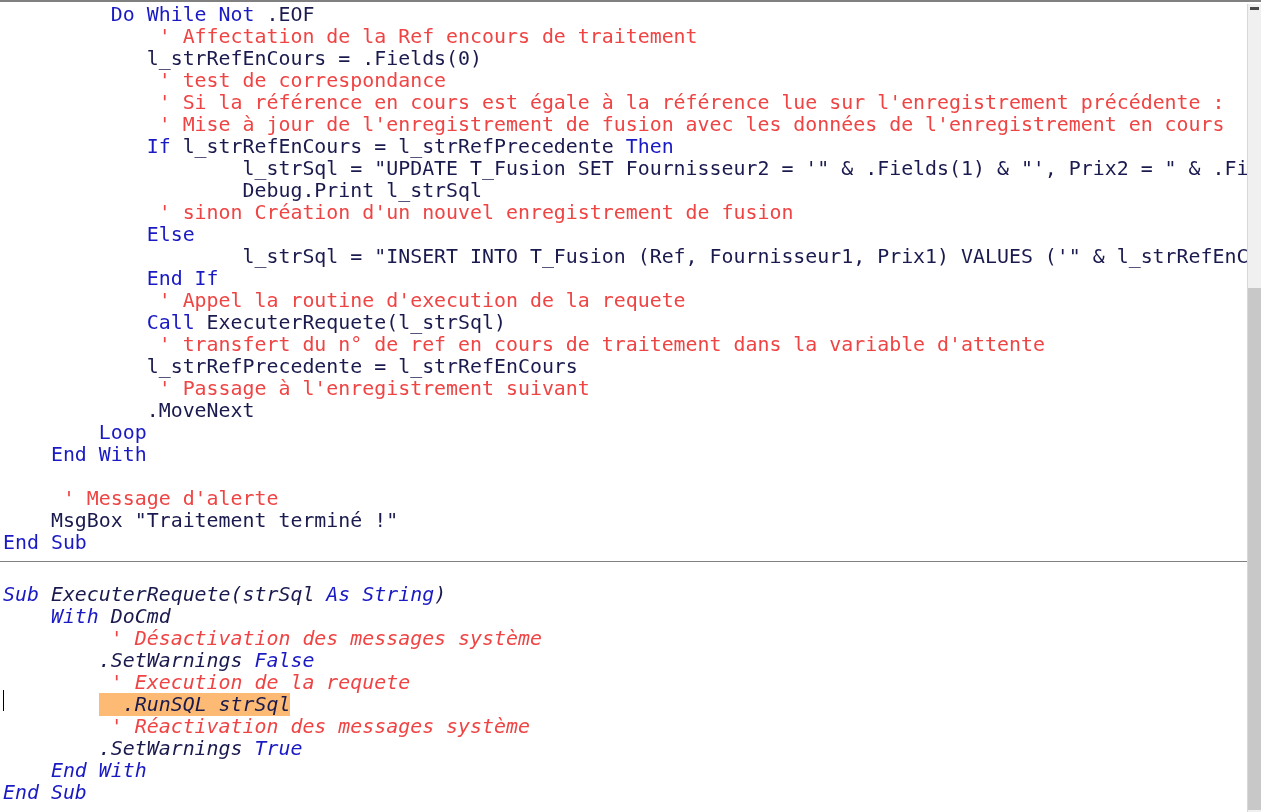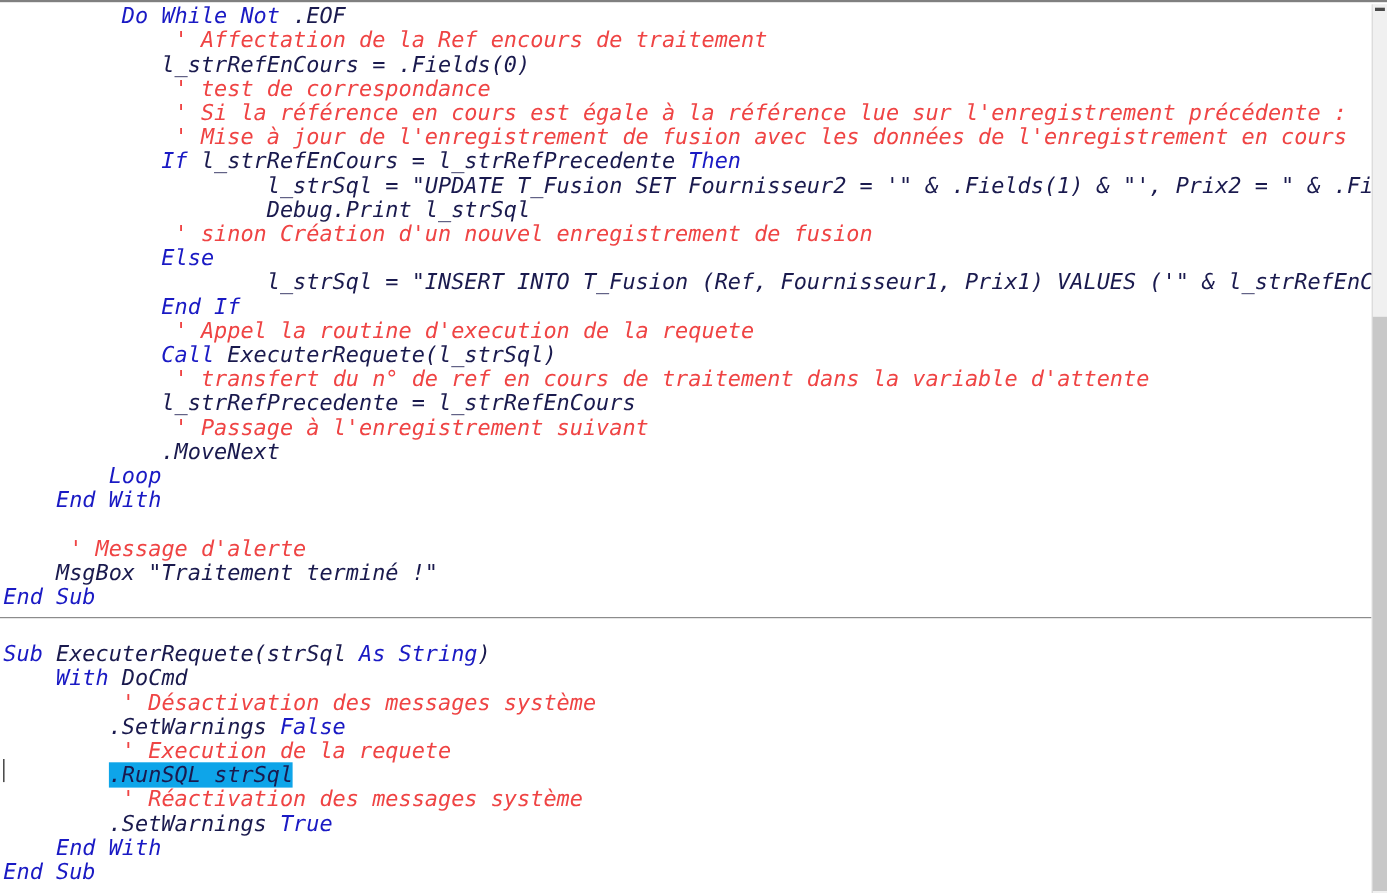--- a/index.html
+++ b/index.html
@@ -37,41 +37,41 @@
   }
 
   .code-pane {
     position: absolute;
     left: 0;
     width: 1247px;
     overflow: hidden;
     white-space: pre;
   }
 
-  #pane-top  { top: 0px; font-style: italic; }
+  #pane-top  { top: 0px; }
   #pane-bottom { top: 558px; font-style: italic; }
 
   .code-line {
     height: 22px;
     line-height: 22px;
     font-family: "DejaVu Sans Mono", "Liberation Mono", monospace;
     font-size: 19.9px;
     letter-spacing: 0px;
     white-space: pre;
     color: #12127a;
     padding-left: 3px;
     box-sizing: border-box;
     position: relative;
   }
 
   .tok { white-space: pre; }
   .kw   { color: #1a1ac4; }
   .cmt  { color: #ef4444; }
   .id   { color: #1a1a4e; }
-  .hl   { background: #0ea5e9; color: #1a1a4e; }
+  .hl   { background: #fdba74; color: #1a1a4e; padding-left: 24px; }
 
   
   #proc-separator {
     position: absolute;
     left: 0;
     top: 557px;
     width: 1247px;
     height: 0;
     border-top: 1px solid #808080;
   }

